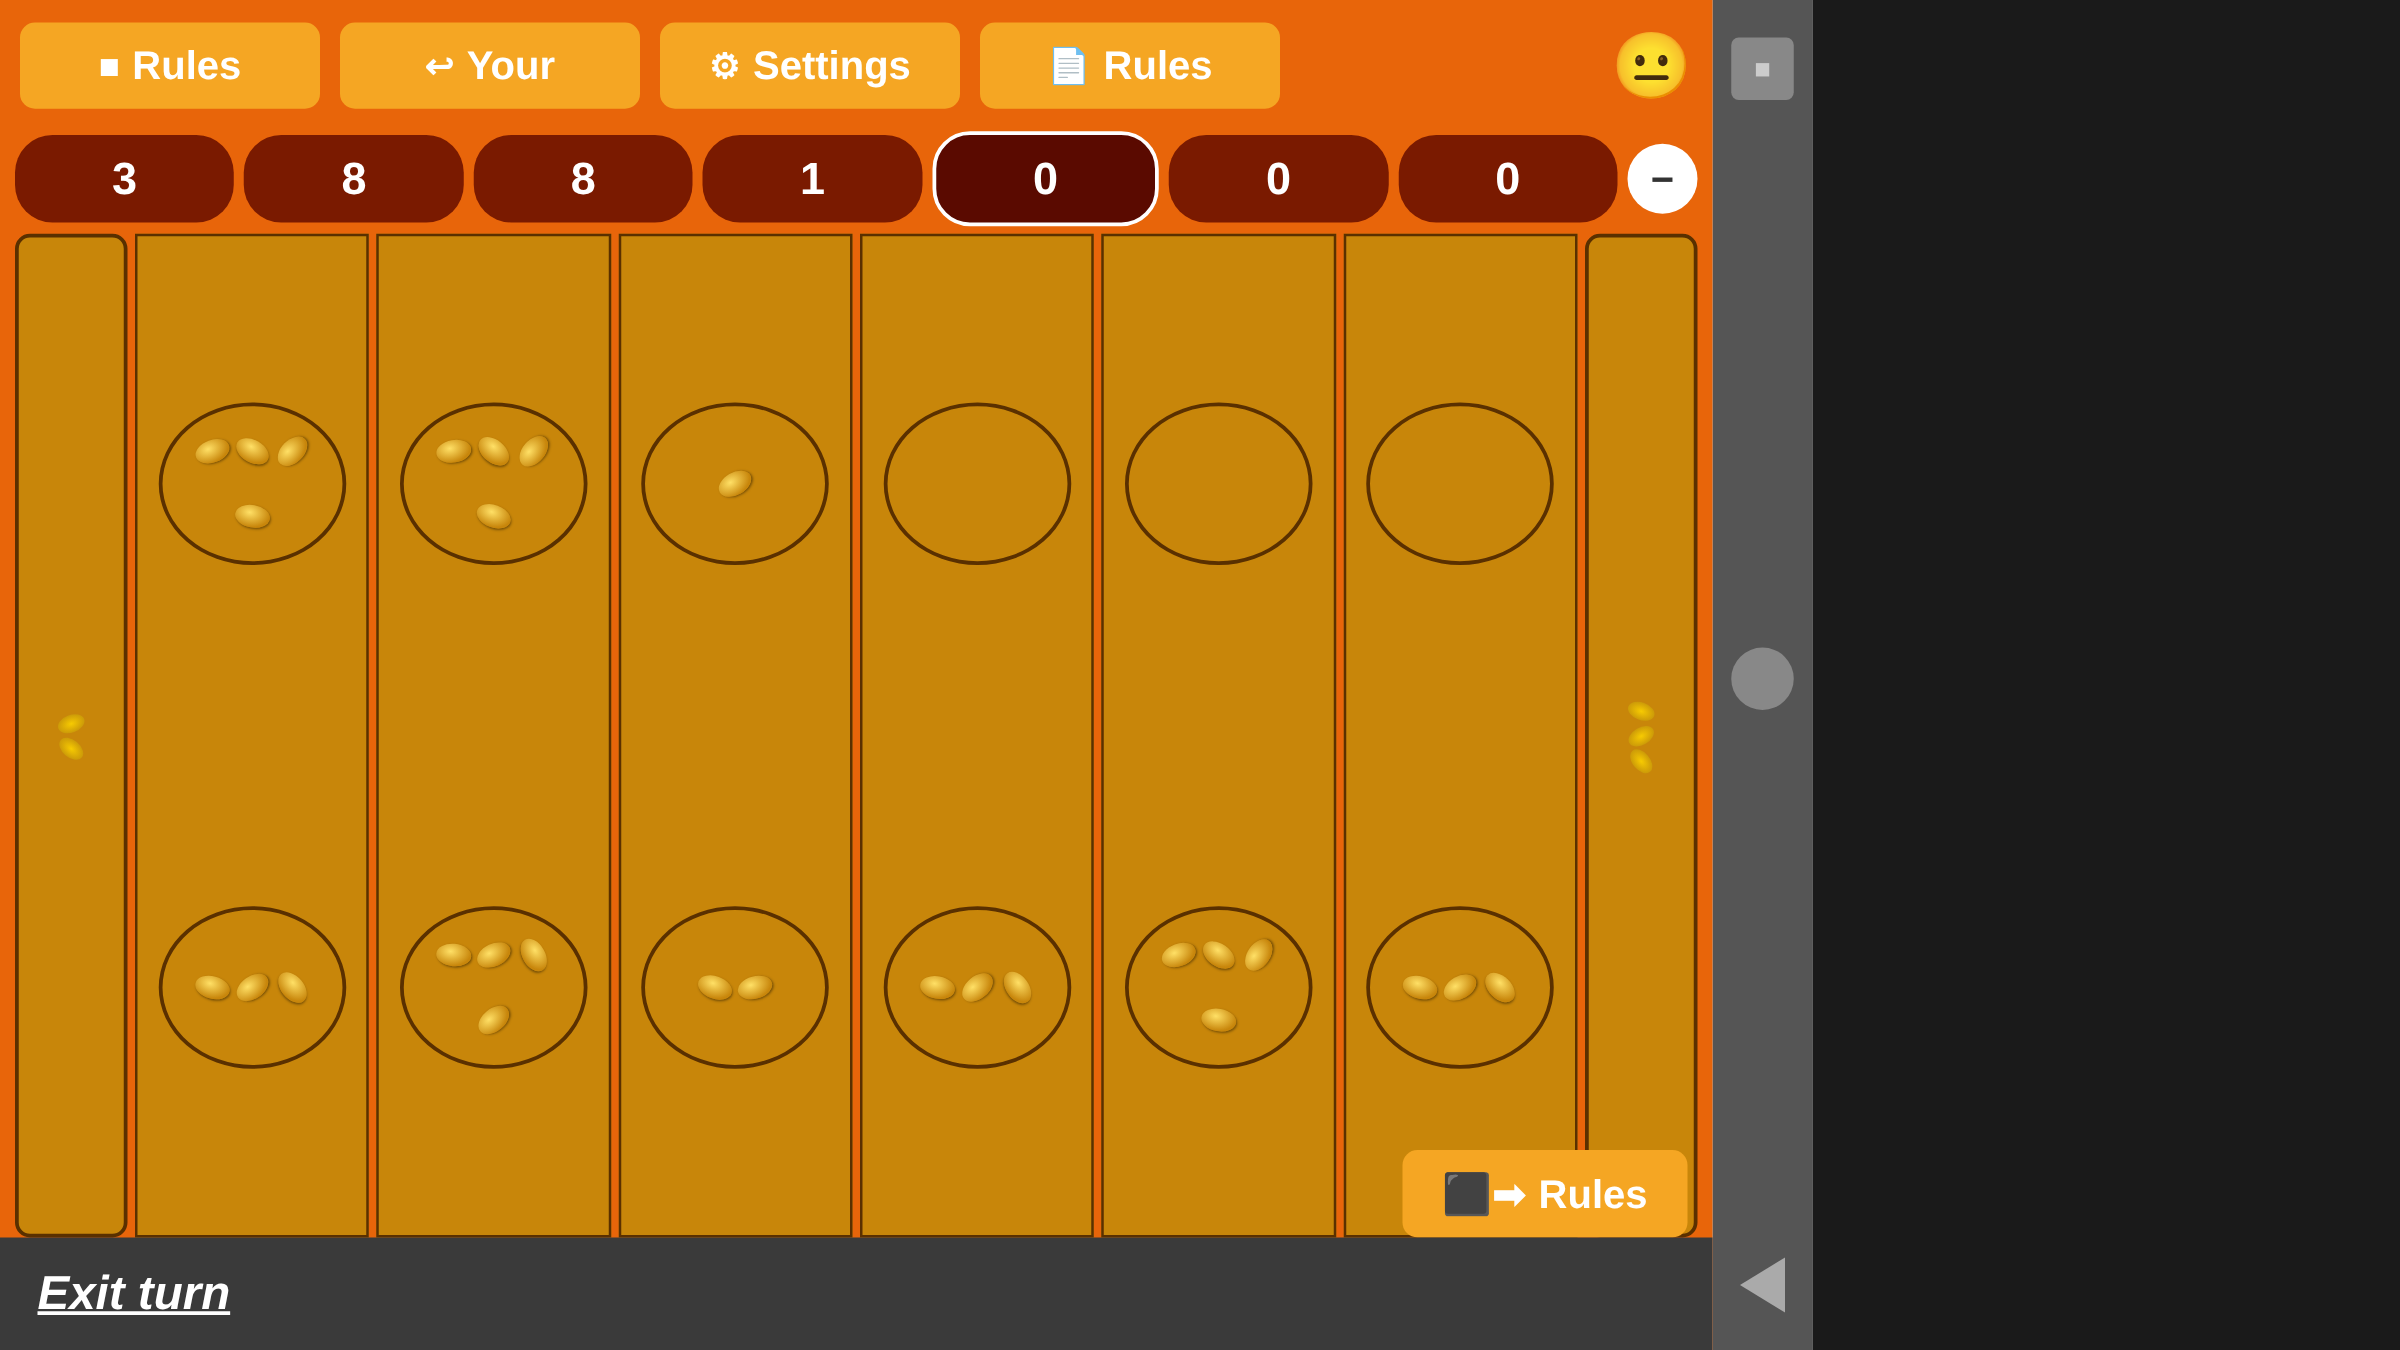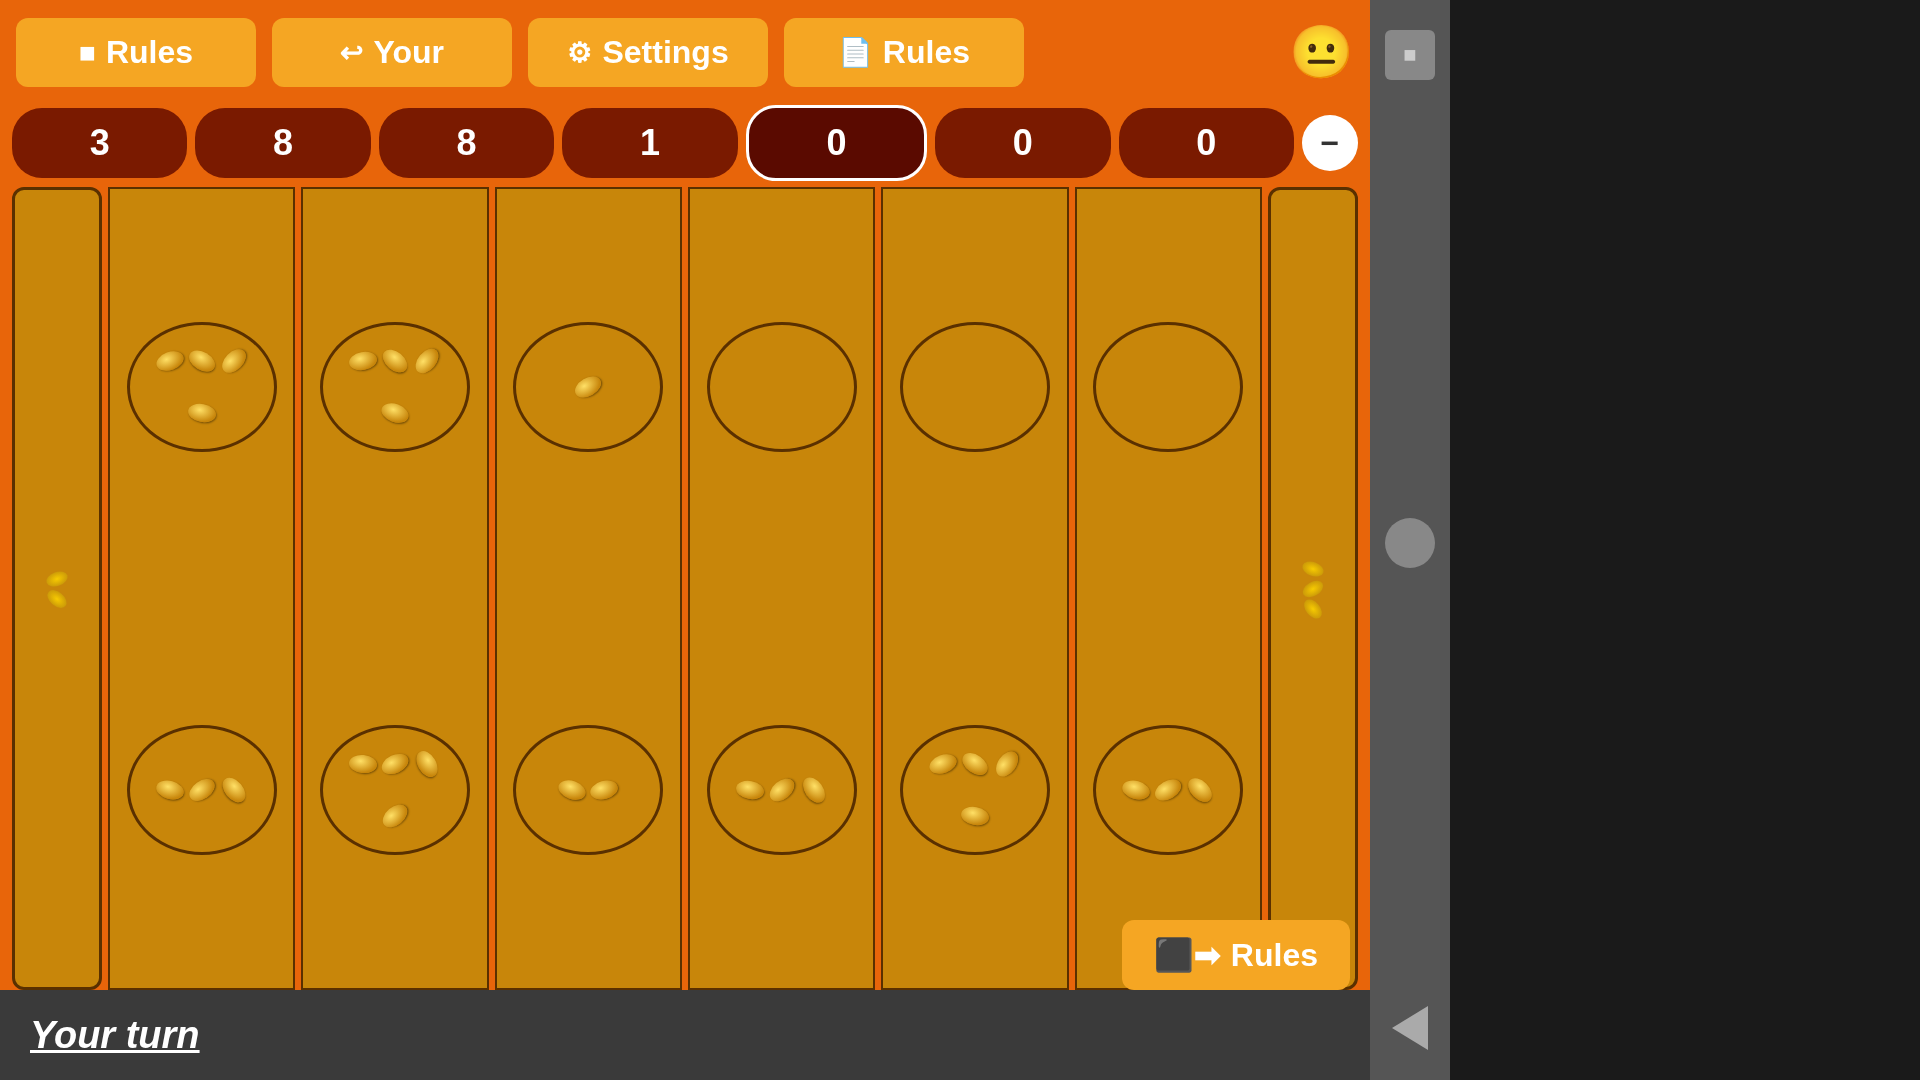--- a/index.html
+++ b/index.html
@@ -462,21 +462,21 @@
     <div class="score-cell-bottom">3</div>
     <div class="score-cell-bottom highlighted">9</div>
   </div>
 
   <button id="exit-btn">
     <span>⬛➡</span>
     <span>Rules</span>
   </button>
 
   <div id="your-turn-bar">
-    <span id="your-turn-text">Your turn</span>
+    <span id="your-turn-text">Exit turn</span>
   </div>
 
 </div>
 
 <div id="right-nav">
   <button class="nav-btn">
     <span>■</span>
   </button>
   <div class="nav-circle"></div>
   <div class="nav-triangle"></div>

